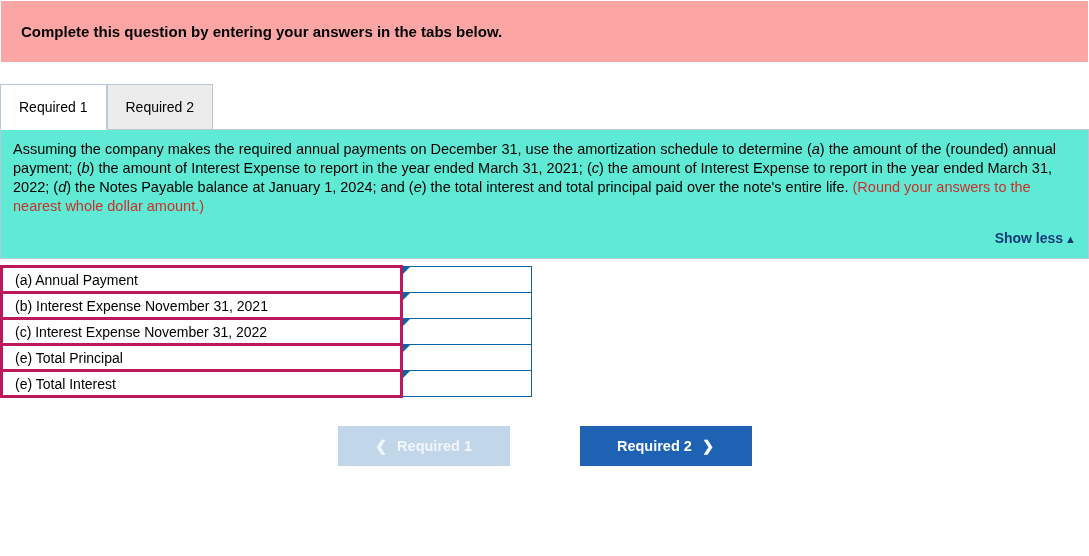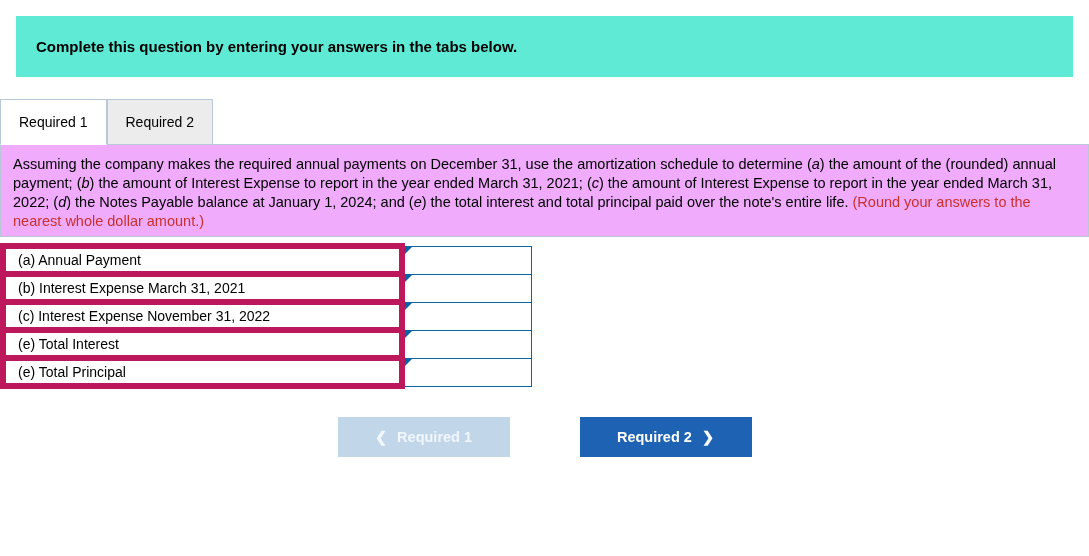--- a/index.html
+++ b/index.html
@@ -6,25 +6,25 @@
   body {
     margin: 0;
     padding: 0;
     font-family: Verdana, Arial, sans-serif;
     font-size: 14px;
     color: #000;
     background: #fff;
     width: 1089px;
   }
   .banner {
-    background: #5eead4;
+    background: #fca5a5;
     padding: 22px 20px;
     font-weight: bold;
     font-size: 15px;
-    margin: 16px;
+    margin: 1px;
   }
   .tabs-row {
     display: flex;
     margin-top: 22px;
     border-bottom: 1px solid #b8c8d8;
   }
   .tab {
     border: 1px solid #b8c8d8;
     border-bottom: none;
     padding: 14px 18px;
@@ -36,21 +36,21 @@
   .tab.active {
     background: #fff;
     z-index: 2;
     margin-bottom: -1px;
     border-bottom: 1px solid #fff;
   }
   .tab.inactive {
     background: #ececec;
   }
   .instruction-box {
-    background: #f0abfc;
+    background: #5eead4;
     border: 1px solid #b8c8d8;
     border-top: none;
     padding: 10px 12px 6px 12px;
     font-size: 14.5px;
     line-height: 1.3;
   }
   .instruction-box .red { color: #c9302c; }
   .instruction-box .i { font-style: italic; }
   .showless-row {
     text-align: right;
@@ -68,21 +68,21 @@
     margin-left: 2px;
   }
   .answer-table {
     border-collapse: collapse;
     margin-top: 6px;
     font-size: 14px;
     width: 532px;
     font-family: Arial, sans-serif;
   }
   .answer-table td {
-    border: 6px solid #be185d;
+    border: 3px solid #be185d;
     padding: 3px 12px;
     height: 26px;
   }
   .answer-table td.label-cell { width: 400px; }
   .answer-table td.input-cell {
     padding: 0;
     position: relative;
     border: 1px solid #0a64a4;
     width: 130px;
   }
@@ -137,42 +137,47 @@
 
 <div class="banner">Complete this question by entering your answers in the tabs below.</div>
 
 <div class="tabs-row">
   <div class="tab active">Required 1</div>
   <div class="tab inactive">Required 2</div>
 </div>
 
 <div class="instruction-box">
   <span>Assuming the company makes the required annual payments on December 31, use the amortization schedule to determine (</span><span class="i">a</span><span>) the amount of the (rounded) annual payment; (</span><span class="i">b</span><span>) the amount of Interest Expense to report in the year ended March 31, 2021; (</span><span class="i">c</span><span>) the amount of Interest Expense to report in the year ended March 31, 2022; (</span><span class="i">d</span><span>) the Notes Payable balance at January 1, 2024; and (</span><span class="i">e</span><span>) the total interest and total principal paid over the note's entire life. </span><span class="red">(Round your answers to the nearest whole dollar amount.)</span>
+  <div class="showless-row">
+    <span class="showless">
+      <span>Show less</span><span class="tri">▲</span>
+    </span>
+  </div>
 </div>
 
 <table class="answer-table">
   <tbody>
       <tr>
     <td class="label-cell">(a) Annual Payment</td>
     <td class="input-cell"><input type="text" value="" style=""></td>
   </tr>
   <tr>
-    <td class="label-cell">(b) Interest Expense March 31, 2021</td>
+    <td class="label-cell">(b) Interest Expense November 31, 2021</td>
     <td class="input-cell"><input type="text" value="" style=""></td>
   </tr>
   <tr>
     <td class="label-cell">(c) Interest Expense November 31, 2022</td>
     <td class="input-cell"><input type="text" value="" style=""></td>
   </tr>
   <tr>
-    <td class="label-cell">(e) Total Interest</td>
+    <td class="label-cell">(e) Total Principal</td>
     <td class="input-cell"><input type="text" value="" style=""></td>
   </tr>
   <tr>
-    <td class="label-cell">(e) Total Principal</td>
+    <td class="label-cell">(e) Total Interest</td>
     <td class="input-cell"><input type="text" value="" style=""></td>
   </tr>
 </tbody>
   </table>
 
 <div class="nav-row">
   <button class="nav-btn disabled">
     <span class="chev">❮</span>
     <span>Required 1</span>
   </button>

